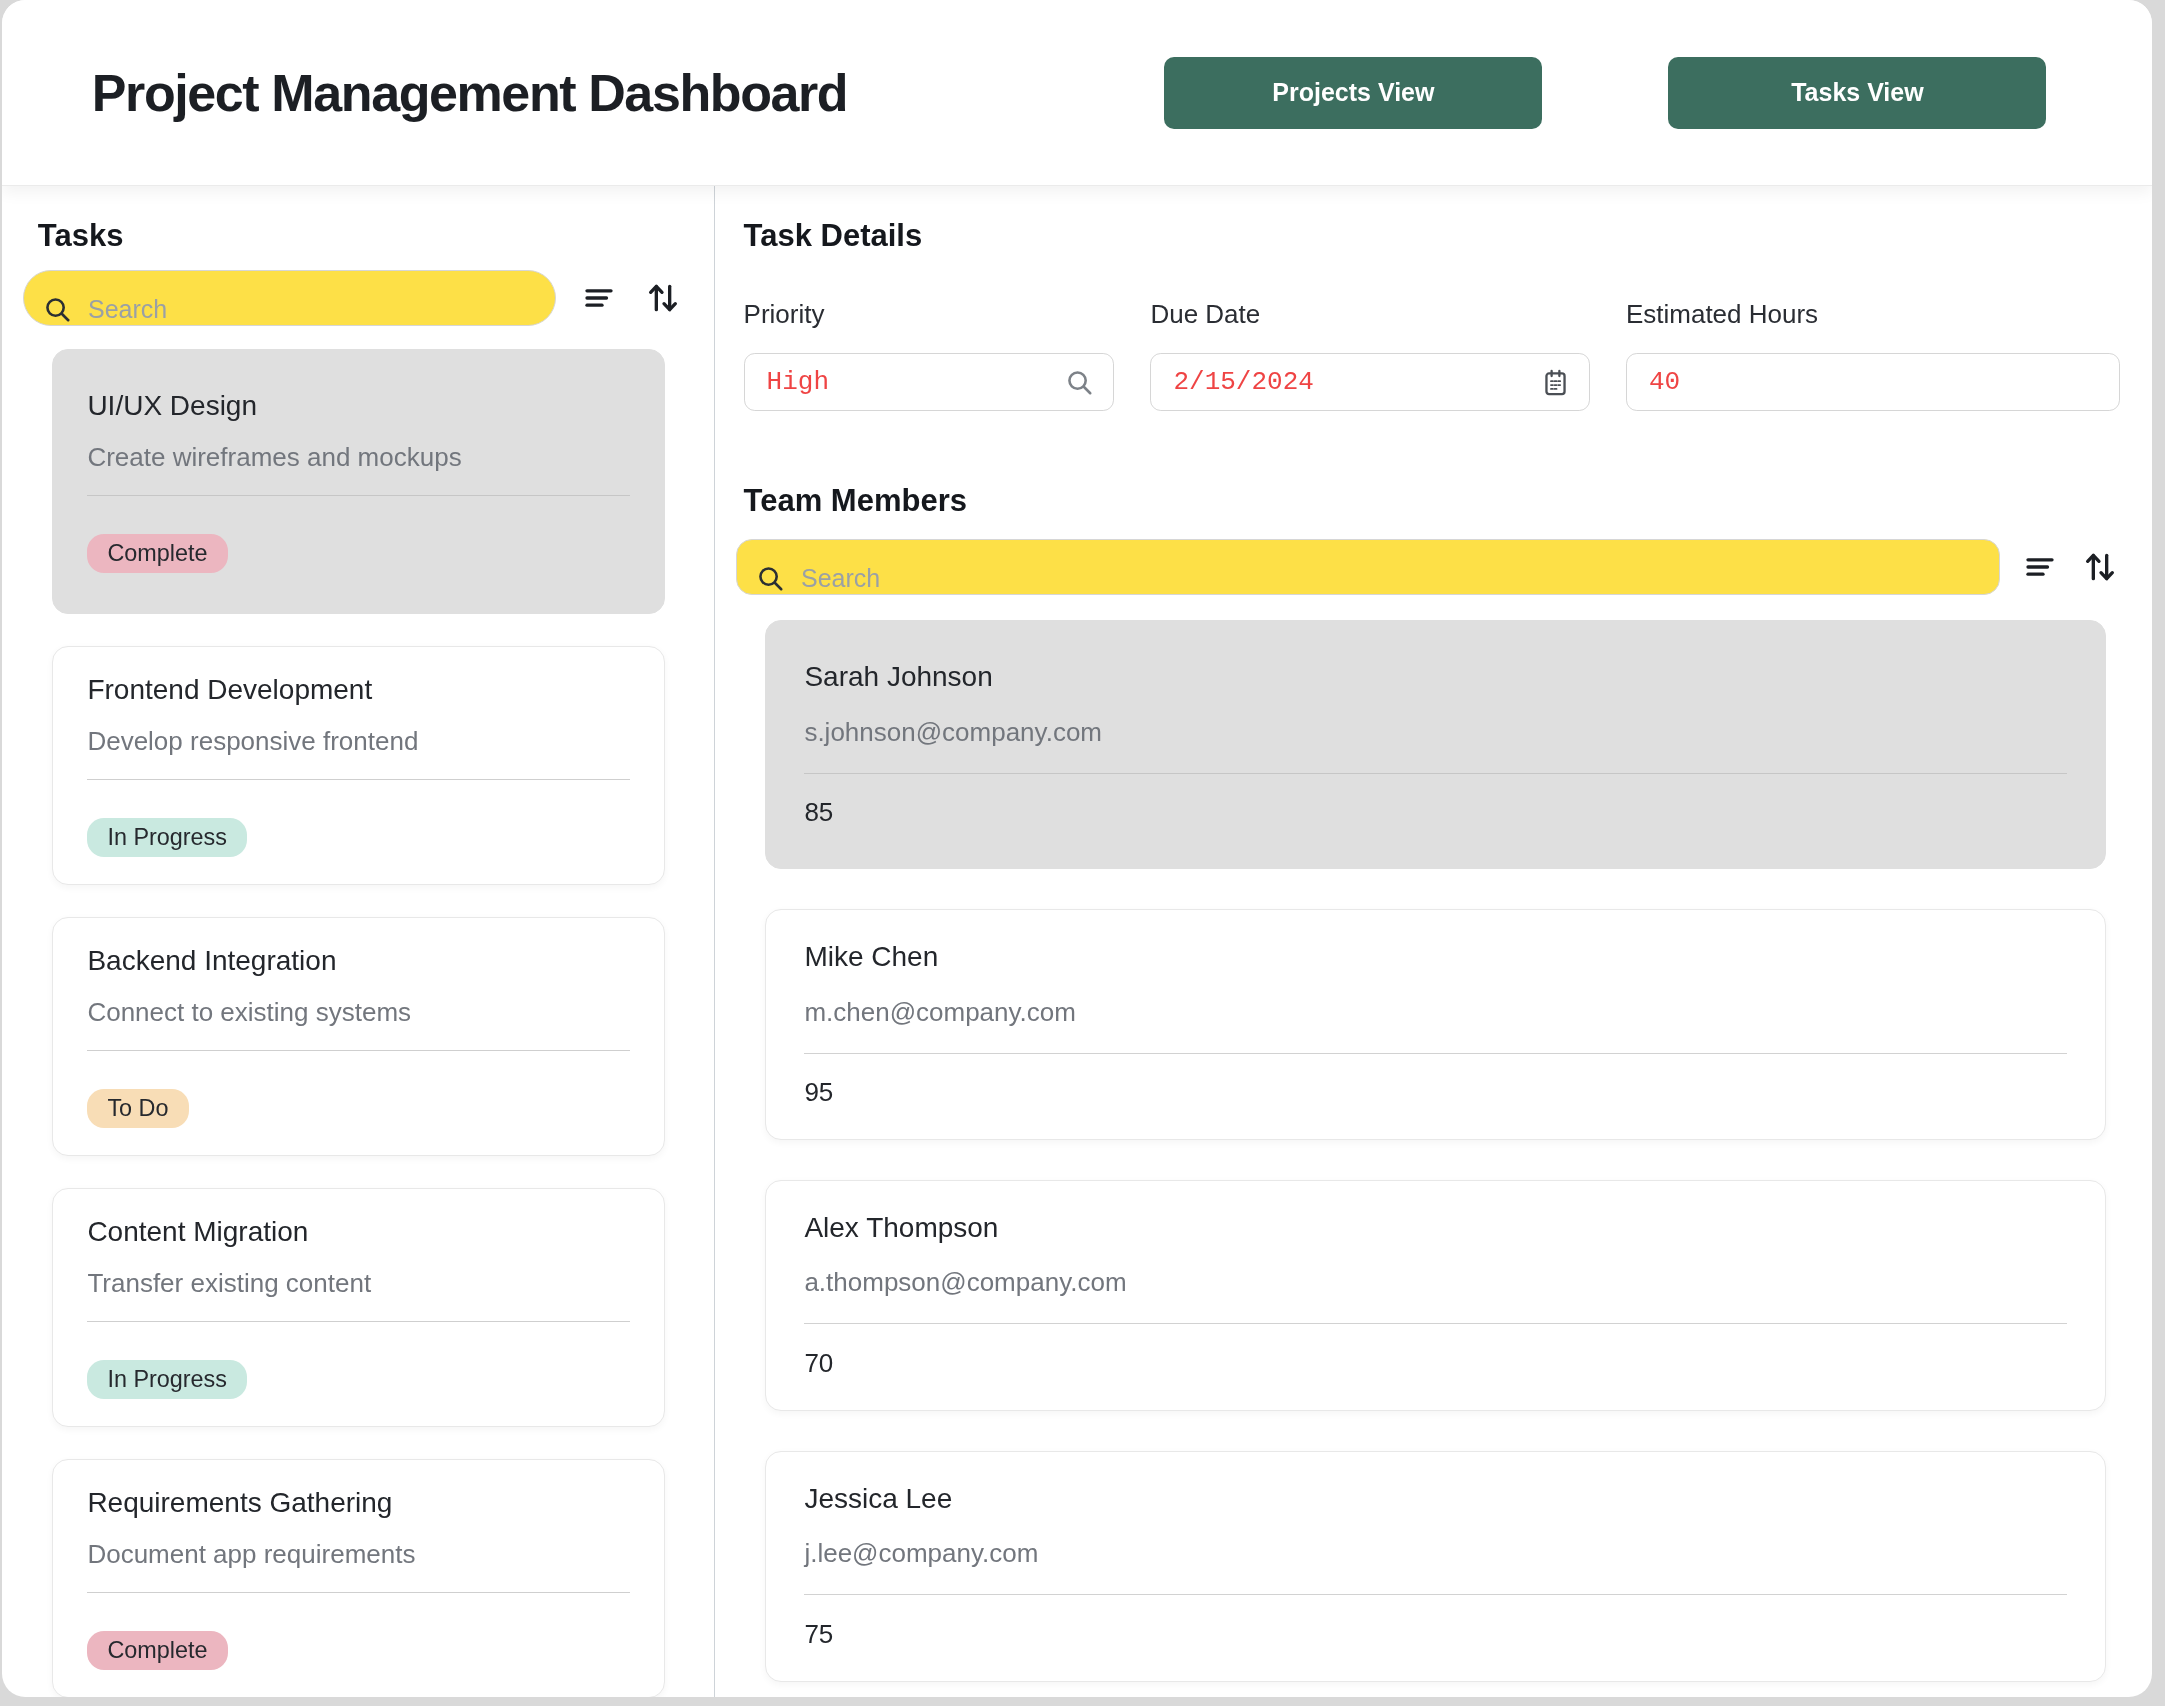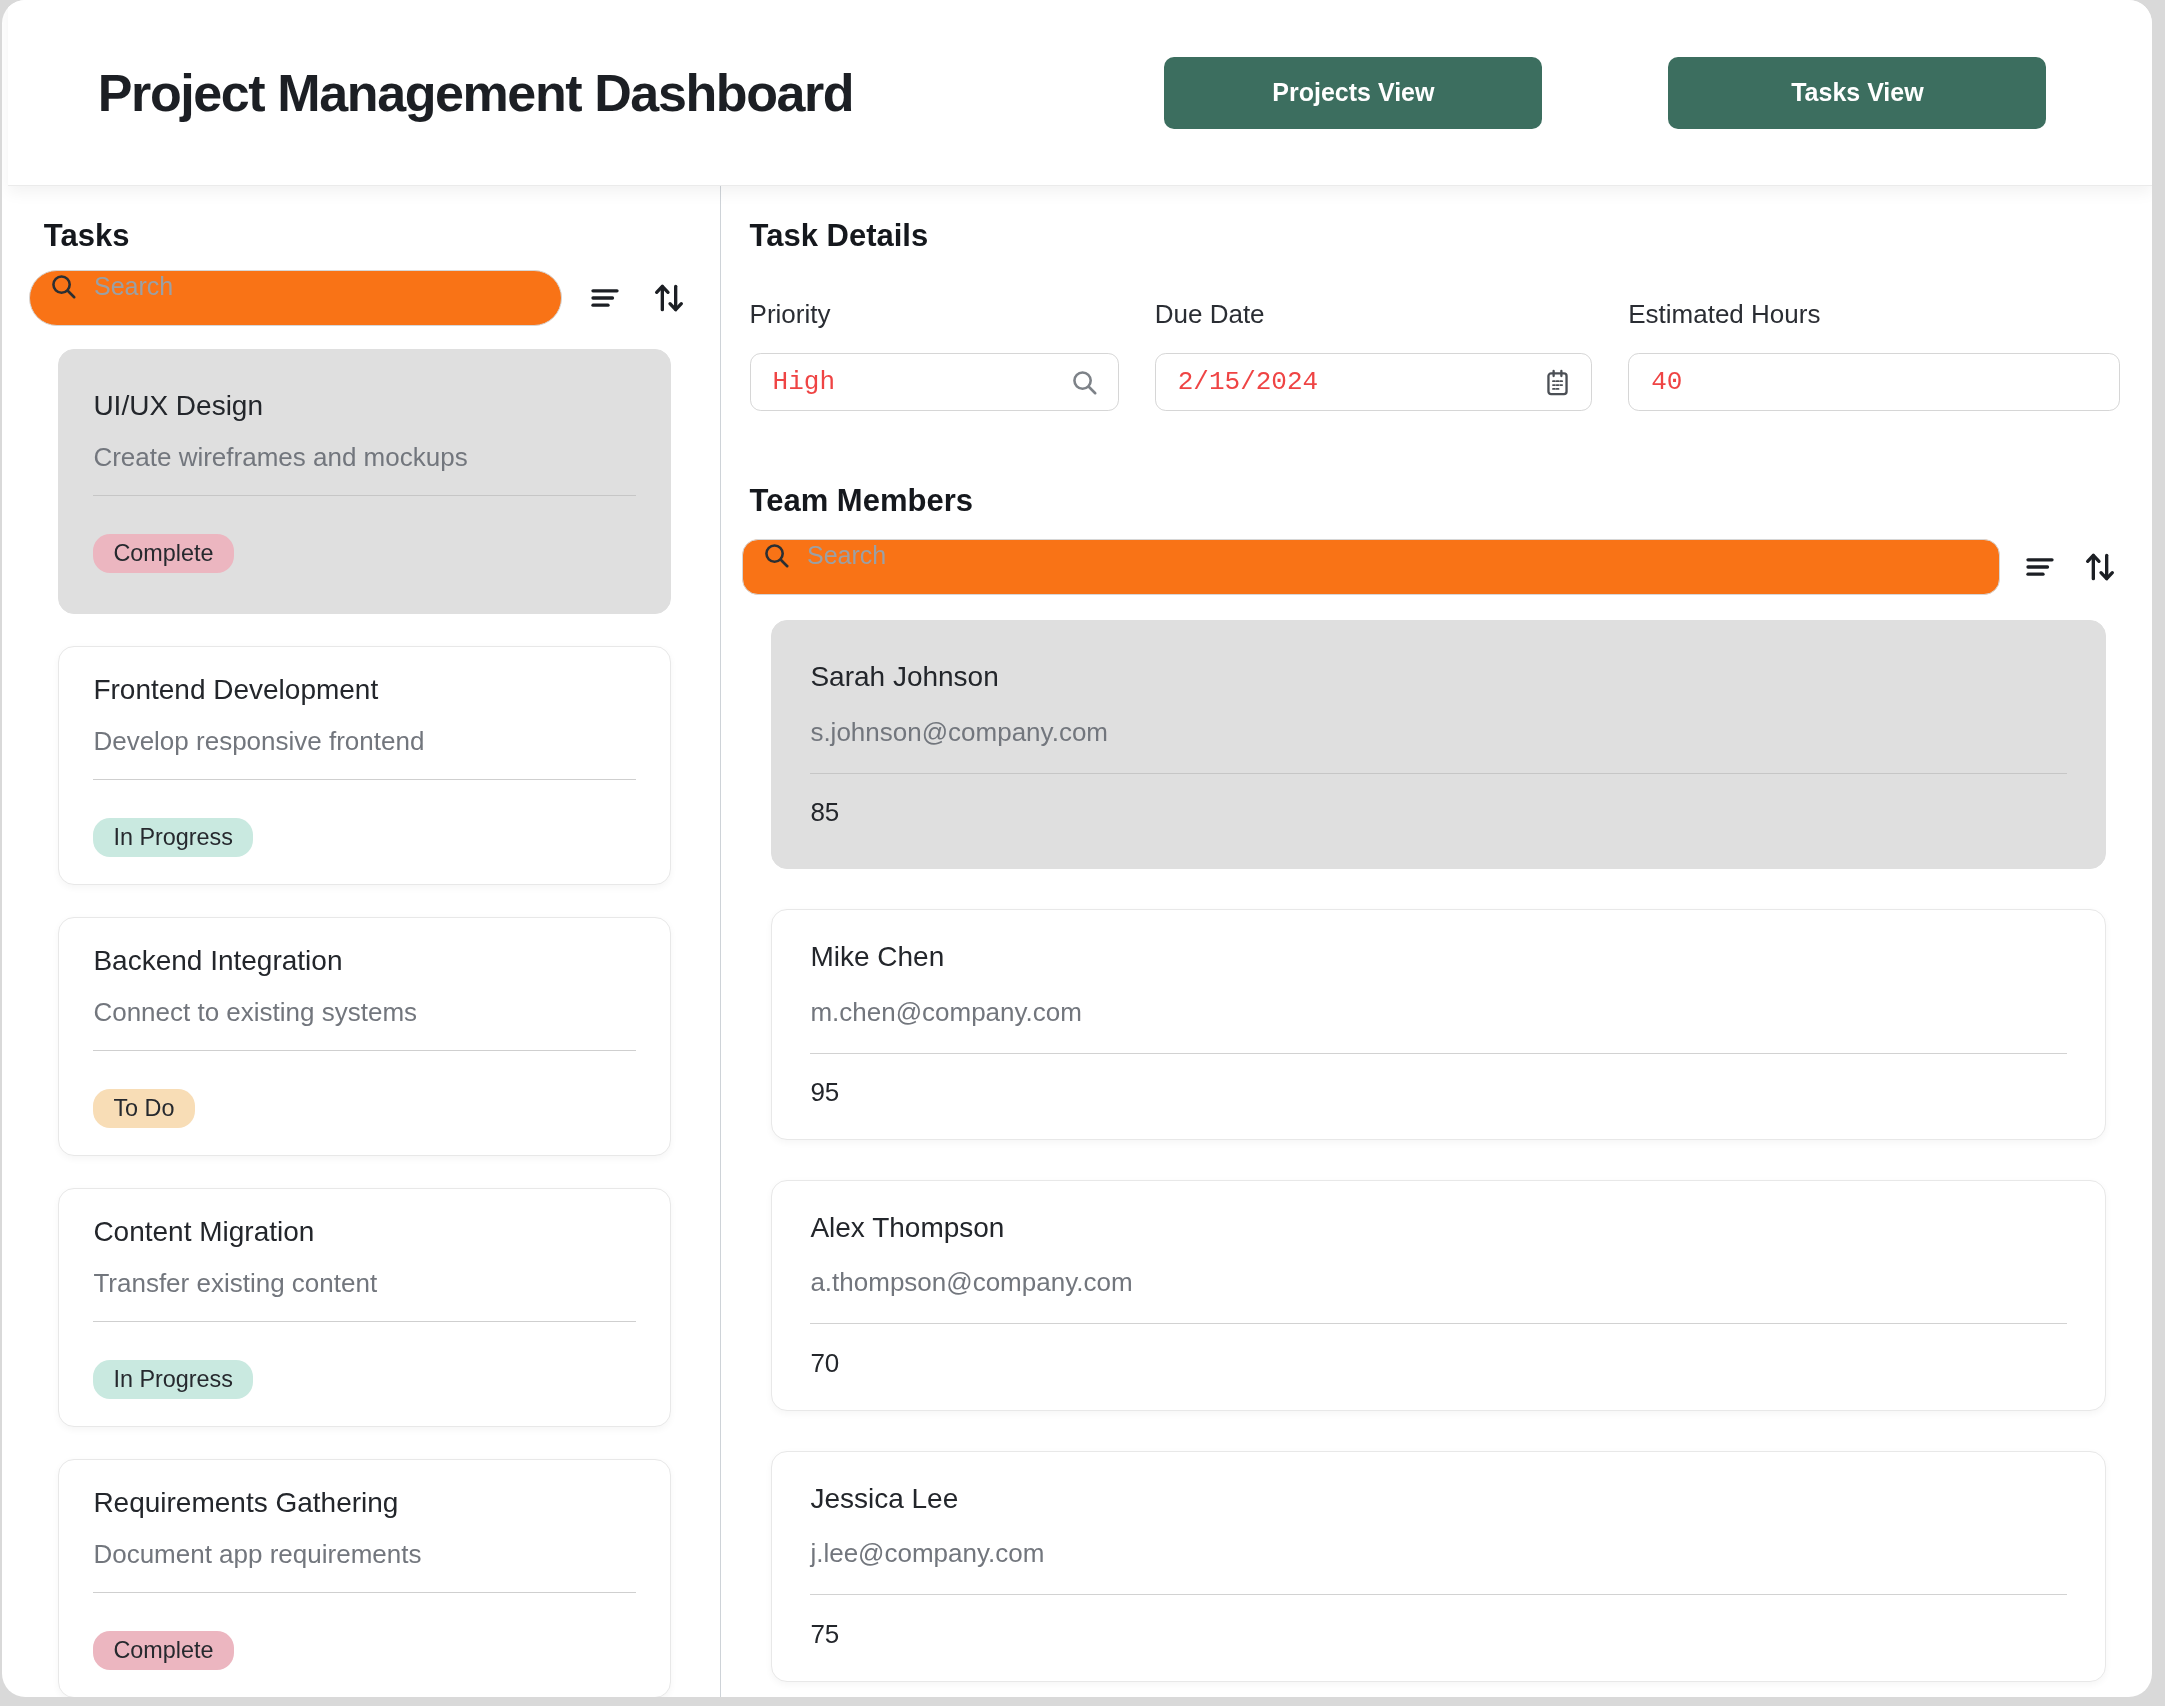--- a/index.html
+++ b/index.html
@@ -13,21 +13,20 @@
     -webkit-font-smoothing: antialiased;
   }
   .window {
     position: absolute;
     top: 0; left: 1.8px; right: 12.6px; bottom: 9px;
     background: #ffffff;
     border-radius: 23.4px;
     overflow: hidden;
     display: flex;
     flex-direction: column;
-    padding-left: 6px;
   }
   
   .header {
     height: 185px;
     flex: 0 0 185px;
     display: flex;
     align-items: center;
     padding: 0 106px 0 90px;
     border-bottom: 0.9px solid #ebebeb;
     box-shadow: 0 7.2px 14.4px rgba(0,0,0,0.05);
@@ -75,24 +74,24 @@
     color: #15181d;
   }
   .search-row { display: flex; align-items: center; margin-top: 16px; gap: 23.4px; }
   .search-box {
     flex: 1;
     height: 56px;
     box-sizing: border-box;
     border: 1.8px solid #d6d6d6;
     border-radius: 28px;
     display: flex;
-    align-items: flex-start;
+    align-items: flex-end;
     padding: 0 9px 0 18px;
     gap: 12.6px;
-    background: #f97316;
+    background: #fde047;
     min-width: 0;
   }
   .search-box input {
     flex: 1;
     min-width: 0;
     border: none;
     outline: none;
     font-family: inherit;
     font-size: 25px;
     color: #333;

